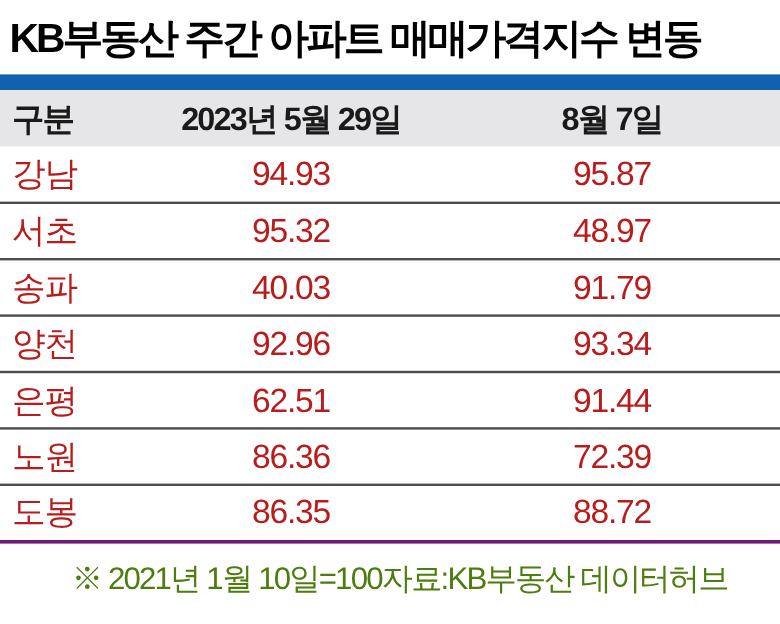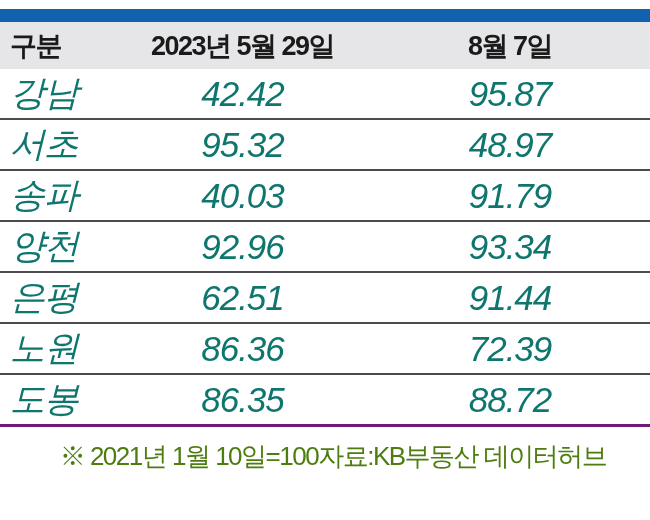--- a/index.html
+++ b/index.html
@@ -58,26 +58,25 @@
     white-space: nowrap;
   }
   table.index-table tbody tr {
     height: 47px;
     border-bottom: 2px solid var(--separator);
   }
   table.index-table tbody tr:last-child {
     border-bottom: 3px solid #701a75;
   }
   table.index-table td {
-    font-size: 35px;
+    font-size: 28px;
     font-weight: normal;
     letter-spacing: -1px;
-    color: #0f766e;
+    color: #b91c1c;
     white-space: nowrap;
-    font-style: italic;
   }
   .c1 { width: 115px; text-align: left; padding-left: 10px; }
   .c2 { width: 255px; text-align: center; }
   .c3 { width: 280px; text-align: center; }
   .footer {
     display: flex;
     justify-content: center;
     align-items: baseline;
     padding: 12px 10px 0 8px;
     font-size: 26px;
@@ -85,35 +84,36 @@
     white-space: nowrap;
     color: #4d7c0f;
     margin-left: 18px;
   }
 </style>
 </head>
 <body>
 
 <div class="wrap">
 
+  <h1 class="title">KB부동산 주간 아파트 매매가격지수 변동</h1>
 
   <div class="blue-bar"></div>
 
   <table class="index-table">
     <thead>
       <tr>
         <th class="c1">구분</th>
         <th class="c2">2023년 5월 29일</th>
         <th class="c3">8월 7일</th>
       </tr>
     </thead>
     <tbody>
       <tr>
         <td class="c1">강남</td>
-        <td class="c2">42.42</td>
+        <td class="c2">94.93</td>
         <td class="c3">95.87</td>
       </tr>
       <tr>
         <td class="c1">서초</td>
         <td class="c2">95.32</td>
         <td class="c3">48.97</td>
       </tr>
       <tr>
         <td class="c1">송파</td>
         <td class="c2">40.03</td>

